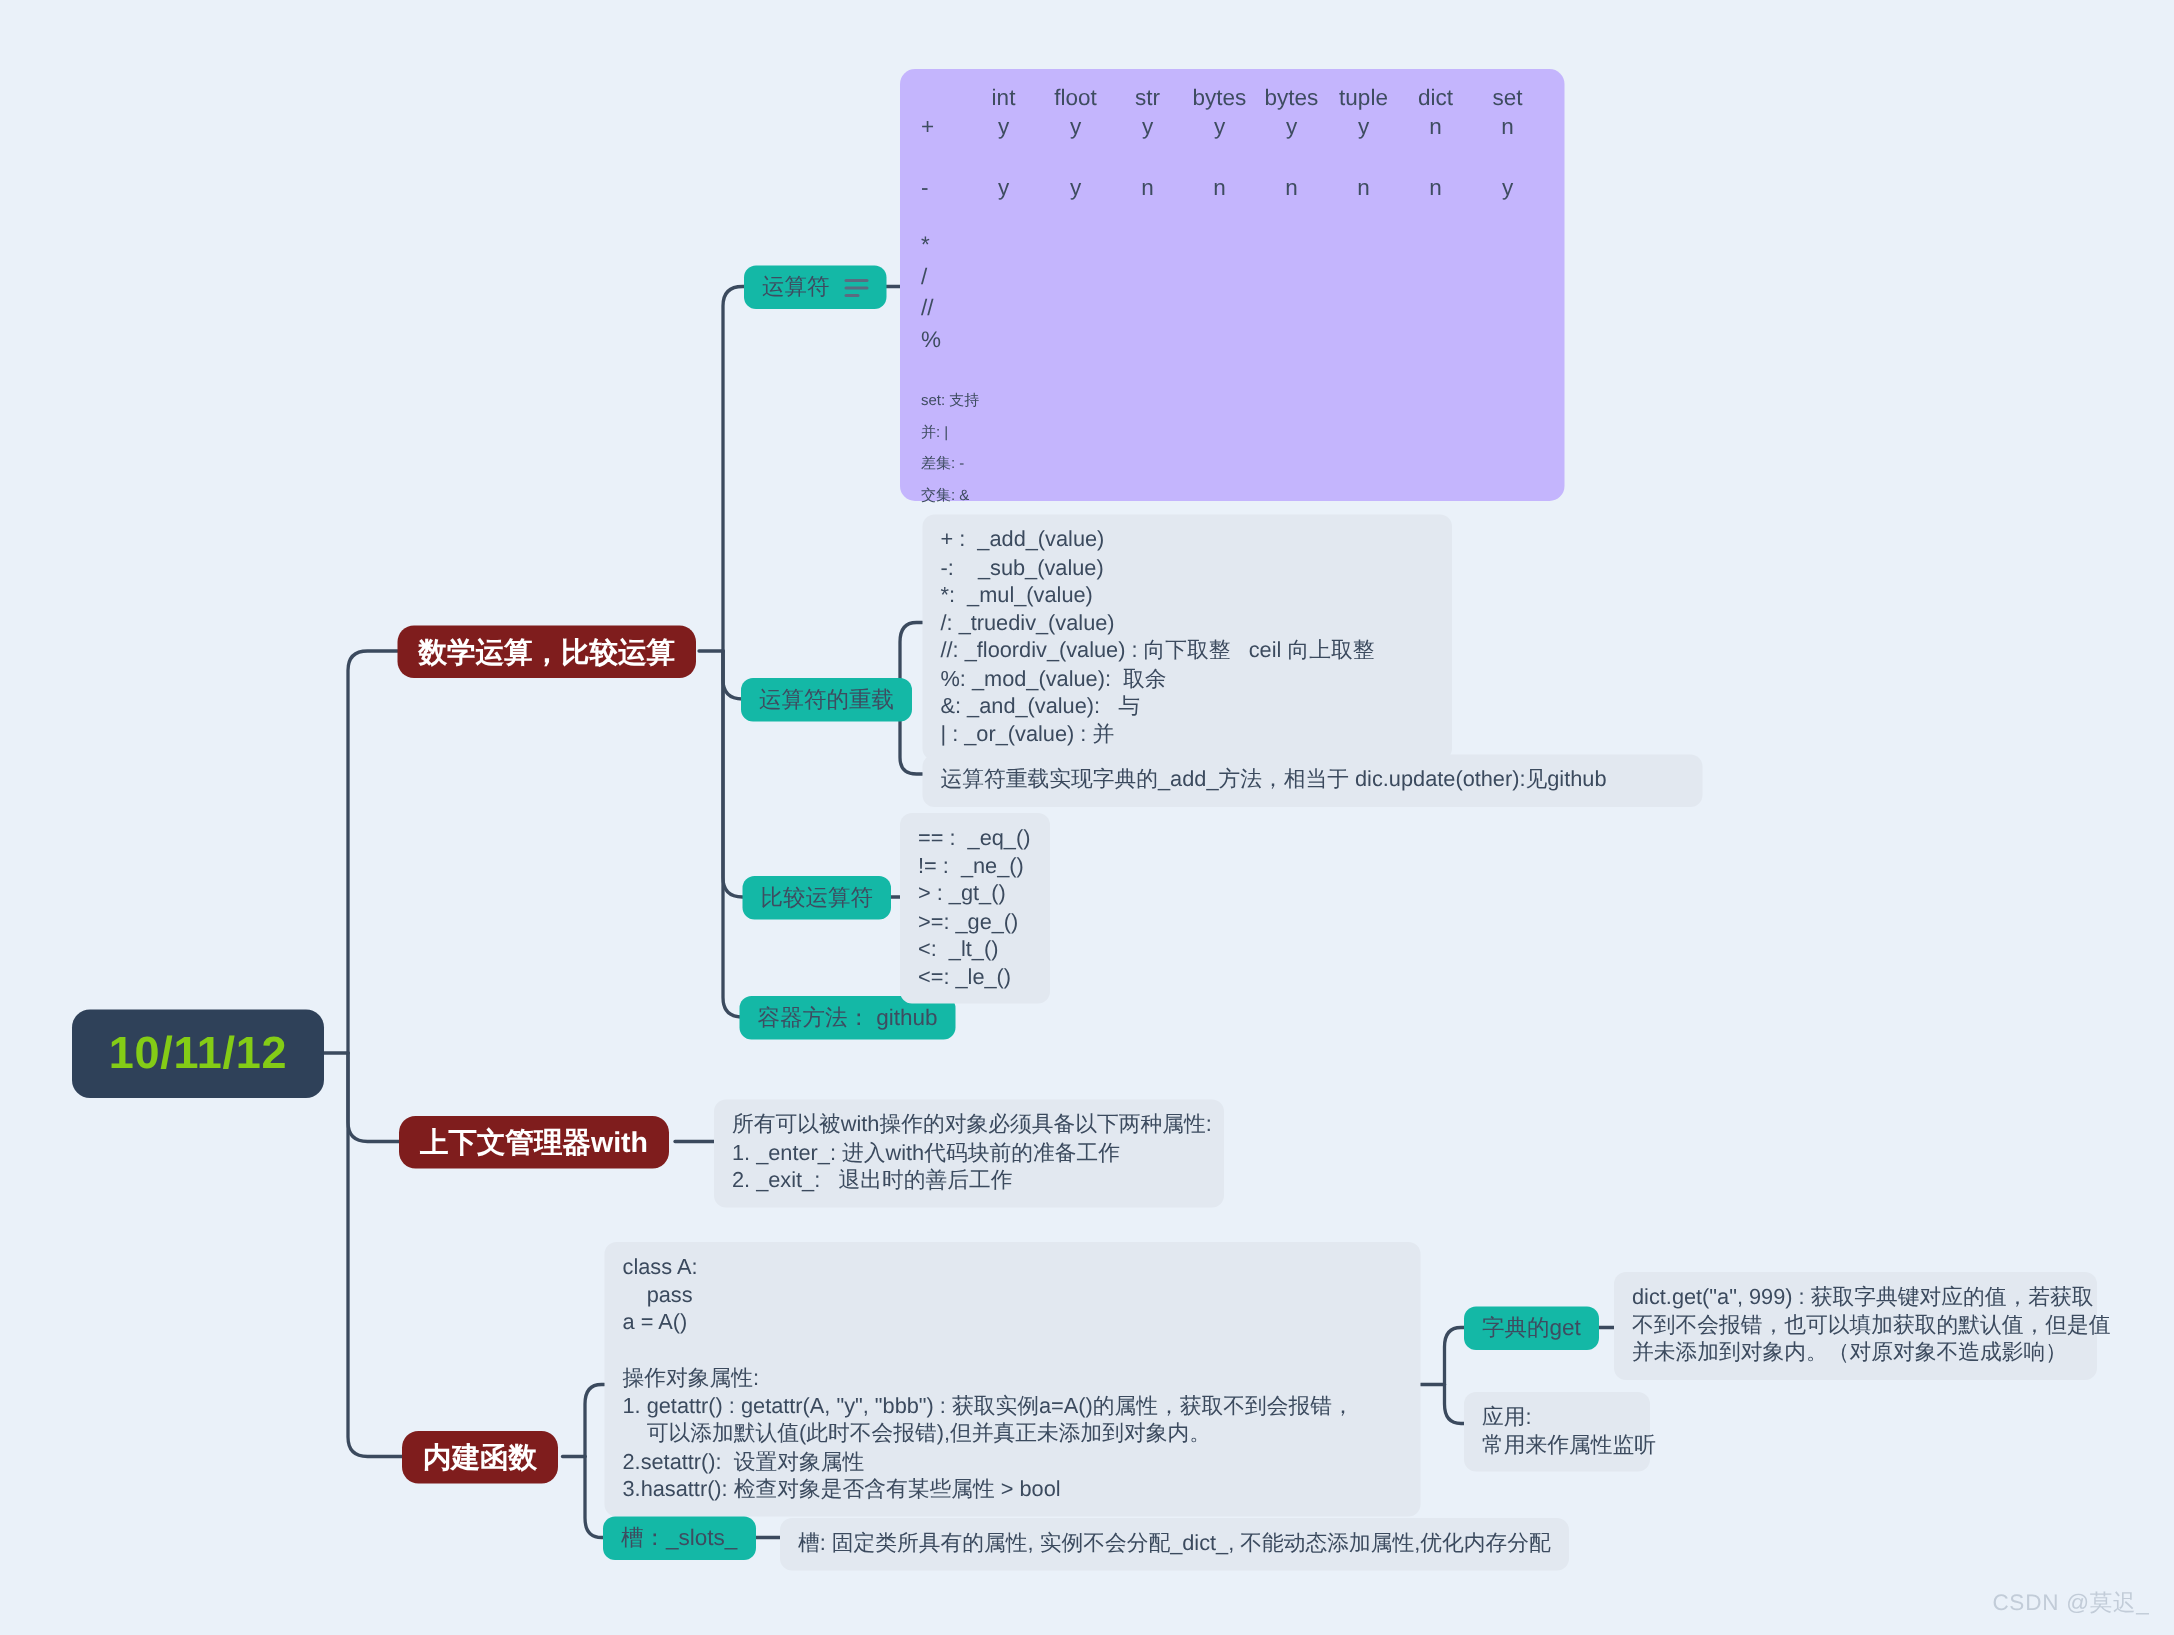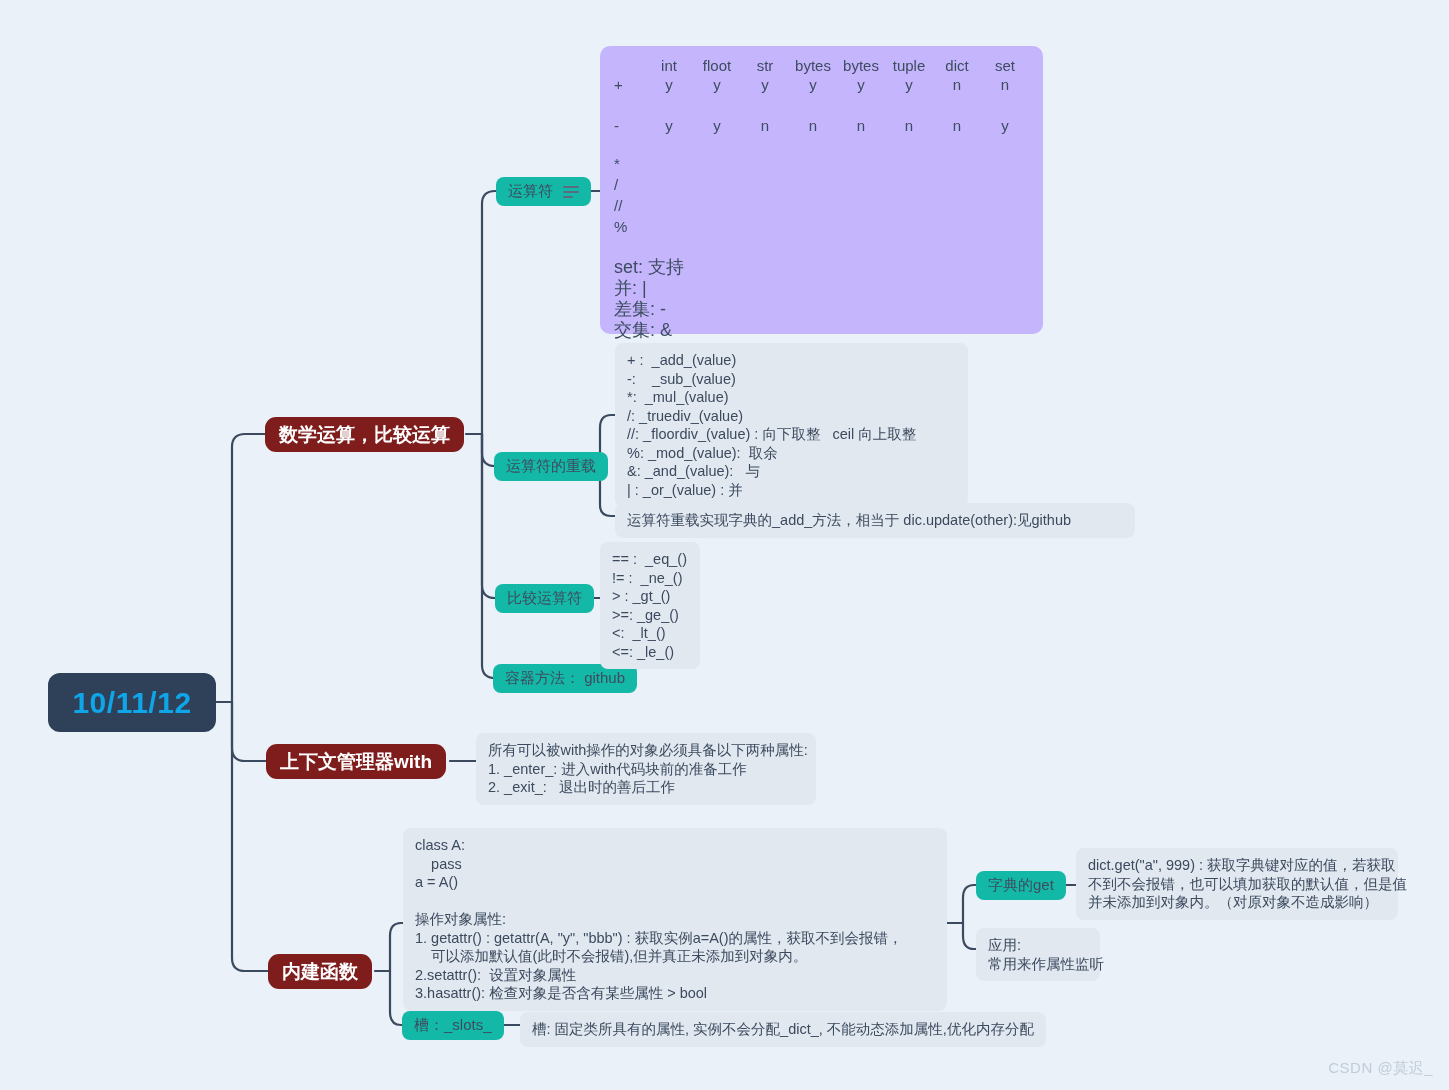--- a/index.html
+++ b/index.html
@@ -11,21 +11,21 @@
     position:relative;
     overflow:hidden;
   }
   .canvas{position:absolute;inset:0;}
   svg.lines{position:absolute;left:0;top:0;width:1449px;height:1090px;pointer-events:none;}
 
   
   .node{position:absolute;box-sizing:border-box;}
 
   .root{
-    background:#2f4159;color:#0ea5e9;
+    background:#2f4159;color:#84cc16;
     border-radius:12px;
     font-size:30px;font-weight:bold;
     letter-spacing:.5px;
     display:flex;align-items:center;justify-content:center;text-align:center;
   }
 
   .lvl1{
     background:#7f1d1d;color:#ffffff;
     border-radius:11px;
     font-size:19px;font-weight:bold;
@@ -57,21 +57,21 @@
   .grid-leaf{
     background:#c4b5fd;border-radius:10px;
     padding:10px 14px;
     font-size:15px;color:#3b4a5e;
   }
   table.optbl{border-collapse:collapse;}
   table.optbl td{padding:1px 0;font-size:15px;color:#3e4c60;text-align:center;}
   table.optbl td.rowhdr{width:24px;text-align:left;padding-right:8px;}
   table.optbl td.c{min-width:48px;}
   .spacer-rows{line-height:21px;font-size:15px;color:#3e4c60;white-space:pre;}
-  .setblock{margin-top:20px;line-height:21px;font-size:18px;color:#3e4c60;white-space:pre;}
+  .setblock{margin-top:20px;line-height:21px;font-size:10px;color:#3e4c60;white-space:pre;}
 
   
   .note-icon{display:inline-flex;flex-direction:column;gap:3px;justify-content:center;}
   .note-icon i{display:block;height:2px;background:#5b6b80;border-radius:1px;}
   .note-icon i:nth-child(1){width:16px;}
   .note-icon i:nth-child(2){width:16px;}
   .note-icon i:nth-child(3){width:10px;}
 
   .watermark{
     position:absolute;right:16px;bottom:12px;

